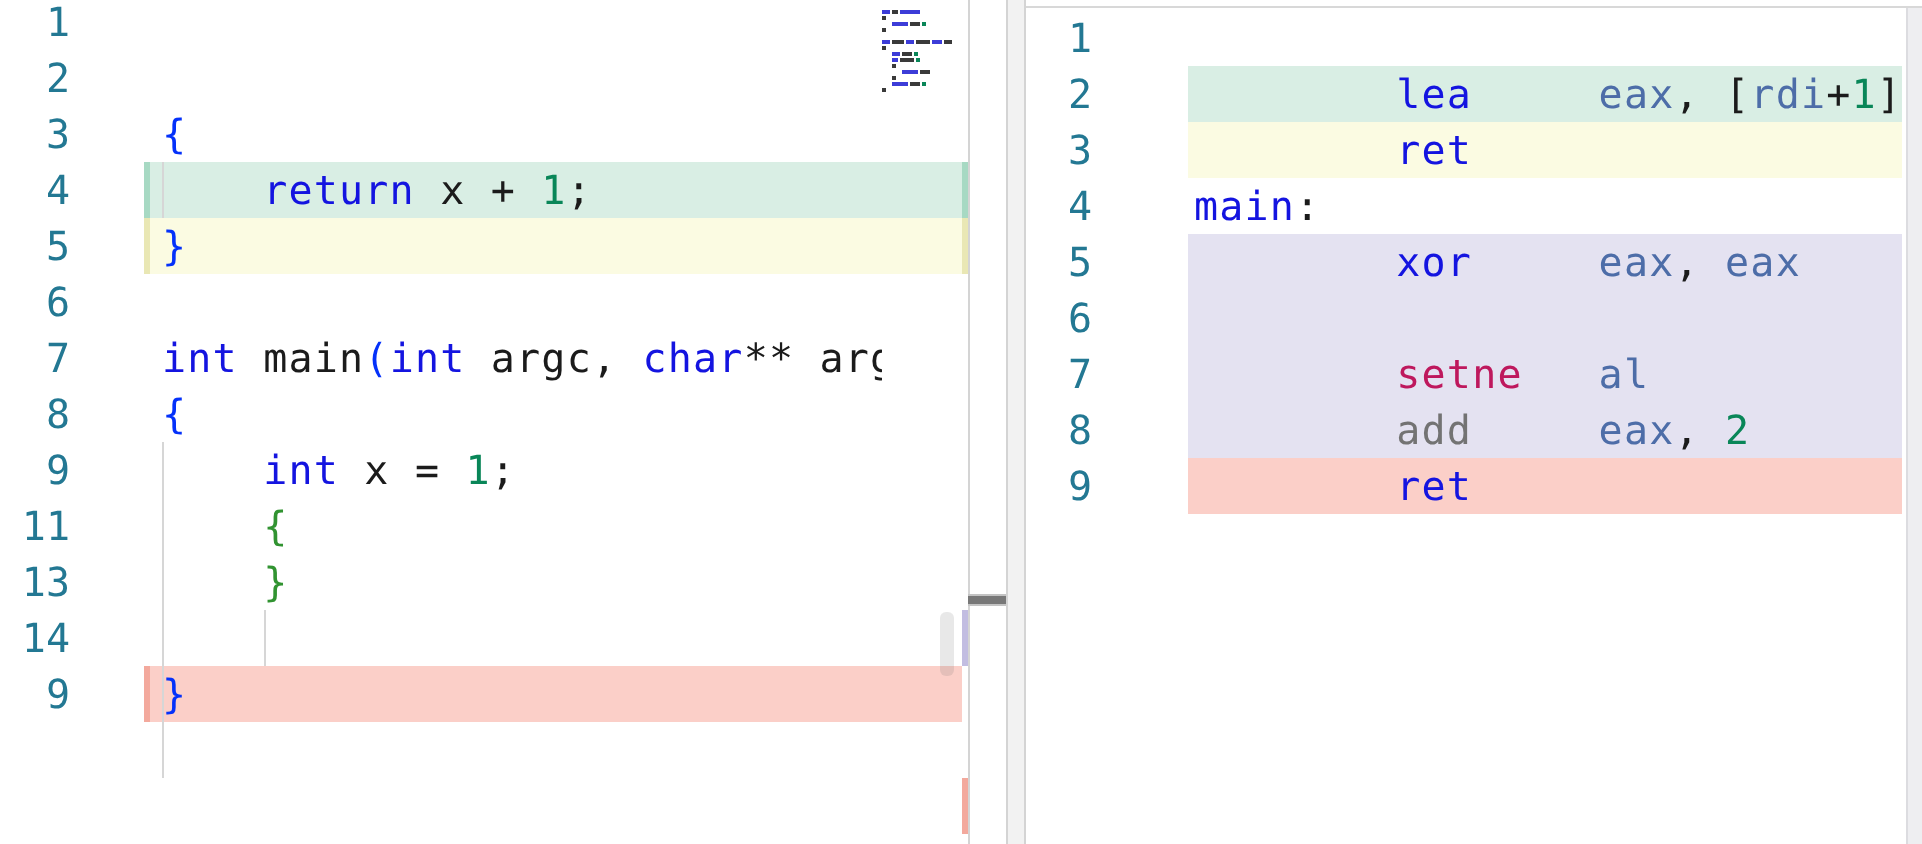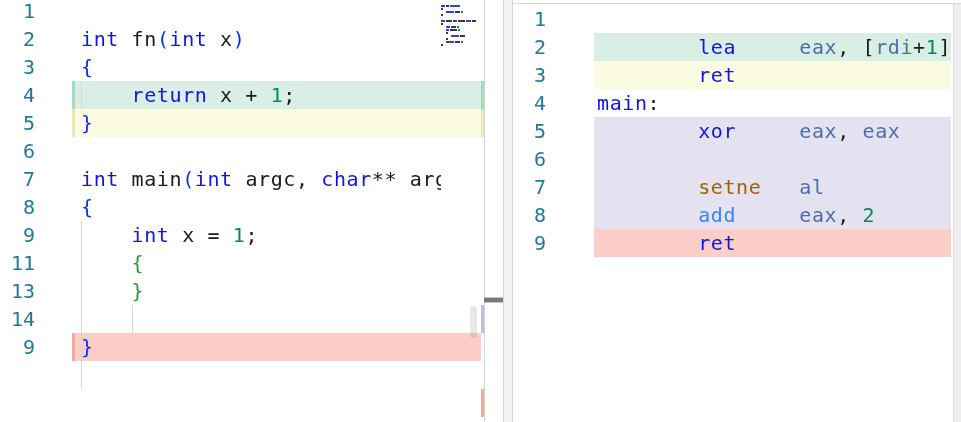--- a/index.html
+++ b/index.html
@@ -65,21 +65,20 @@
 <div class="stage">
 
   <div class="editor left">
     <div class="rows" id="leftRows">
         <div class="row">
           <span class="ln">1</span>
           <span class="code"></span>
         </div>
         <div class="row">
           <span class="ln">2</span>
-          <span class="code"><span style="color: rgb(20, 20, 224);">int</span><span style="color: rgb(27, 27, 27);"> fn</span><span style="color: rgb(4, 49, 250);">(</span><span style="color: rgb(20, 20, 224);">int</span><span style="color: rgb(27, 27, 27);"> x</span><span style="color: rgb(4, 49, 250);">)</span></span>
         </div>
         <div class="row">
           <span class="ln">3</span>
           <span class="code"><span style="color: rgb(4, 49, 250);">{</span></span>
         </div>
         <div class="row">
           <div class="band" style="background: rgb(217, 238, 228); border-left: 3px solid rgb(167, 217, 195);"></div>
           <span class="ln">4</span>
           <span class="code"><span style="color: rgb(27, 27, 27);">    </span><span style="color: rgb(20, 20, 224);">return</span><span style="color: rgb(27, 27, 27);"> x + </span><span style="color: rgb(9, 134, 88);">1</span><span style="color: rgb(27, 27, 27);">;</span></span>
         </div>
@@ -182,26 +181,26 @@
           <span class="ln">5</span>
           <span class="code"><span style="color: rgb(27, 27, 27);">        </span><span style="color: rgb(20, 20, 224);">xor</span><span style="color: rgb(27, 27, 27);">     </span><span style="color: rgb(77, 109, 168);">eax</span><span style="color: rgb(27, 27, 27);">, </span><span style="color: rgb(77, 109, 168);">eax</span></span>
         </div>
         <div class="row">
           <div class="band" style="background: rgb(228, 226, 241);"></div>
           <span class="ln">6</span>
         </div>
         <div class="row">
           <div class="band" style="background: rgb(228, 226, 241);"></div>
           <span class="ln">7</span>
-          <span class="code"><span style="color: rgb(27, 27, 27);">        </span><span style="color: #a16207;">setne</span><span style="color: rgb(27, 27, 27);">   </span><span style="color: rgb(77, 109, 168);">al</span></span>
+          <span class="code"><span style="color: rgb(27, 27, 27);">        </span><span style="color: #be185d;">setne</span><span style="color: rgb(27, 27, 27);">   </span><span style="color: rgb(77, 109, 168);">al</span></span>
         </div>
         <div class="row">
           <div class="band" style="background: rgb(228, 226, 241);"></div>
           <span class="ln">8</span>
-          <span class="code"><span style="color: rgb(27, 27, 27);">        </span><span style="color: #3b82f6;">add</span><span style="color: rgb(27, 27, 27);">     </span><span style="color: rgb(77, 109, 168);">eax</span><span style="color: rgb(27, 27, 27);">, </span><span style="color: rgb(9, 134, 88);">2</span></span>
+          <span class="code"><span style="color: rgb(27, 27, 27);">        </span><span style="color: #737373;">add</span><span style="color: rgb(27, 27, 27);">     </span><span style="color: rgb(77, 109, 168);">eax</span><span style="color: rgb(27, 27, 27);">, </span><span style="color: rgb(9, 134, 88);">2</span></span>
         </div>
         <div class="row">
           <div class="band" style="background: rgb(251, 207, 200);"></div>
           <span class="ln">9</span>
           <span class="code"><span style="color: rgb(27, 27, 27);">        </span><span style="color: rgb(20, 20, 224);">ret</span></span>
         </div>
       </div>
     <div class="rightstrip"></div>
   </div>
 

